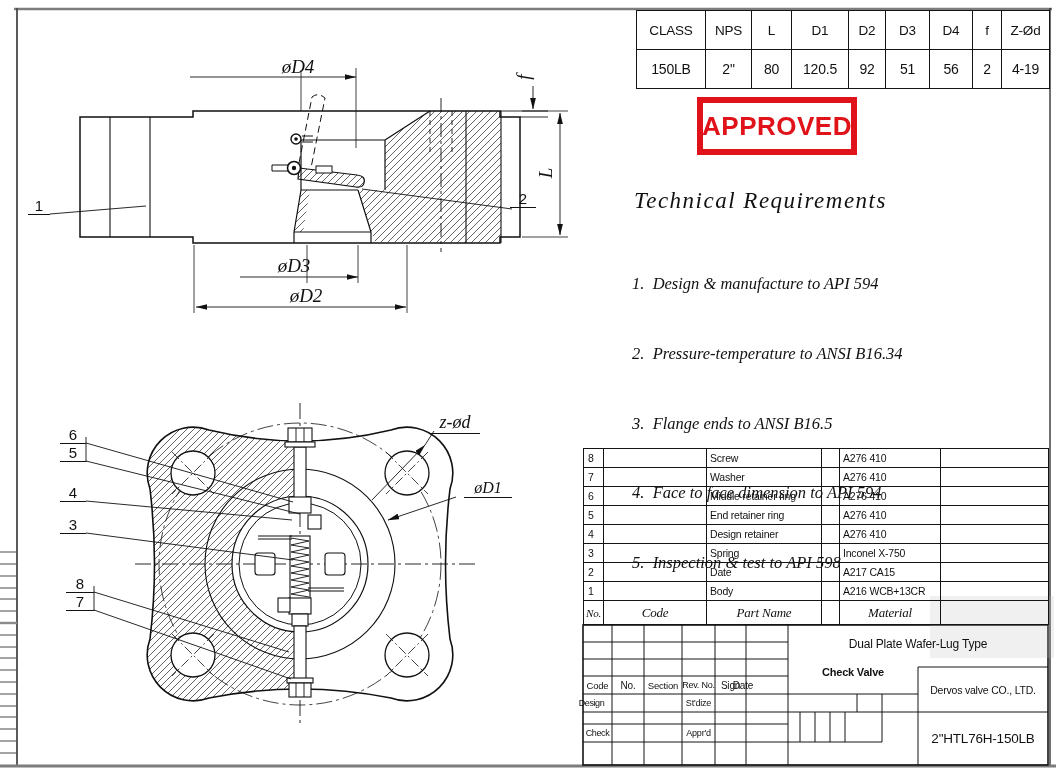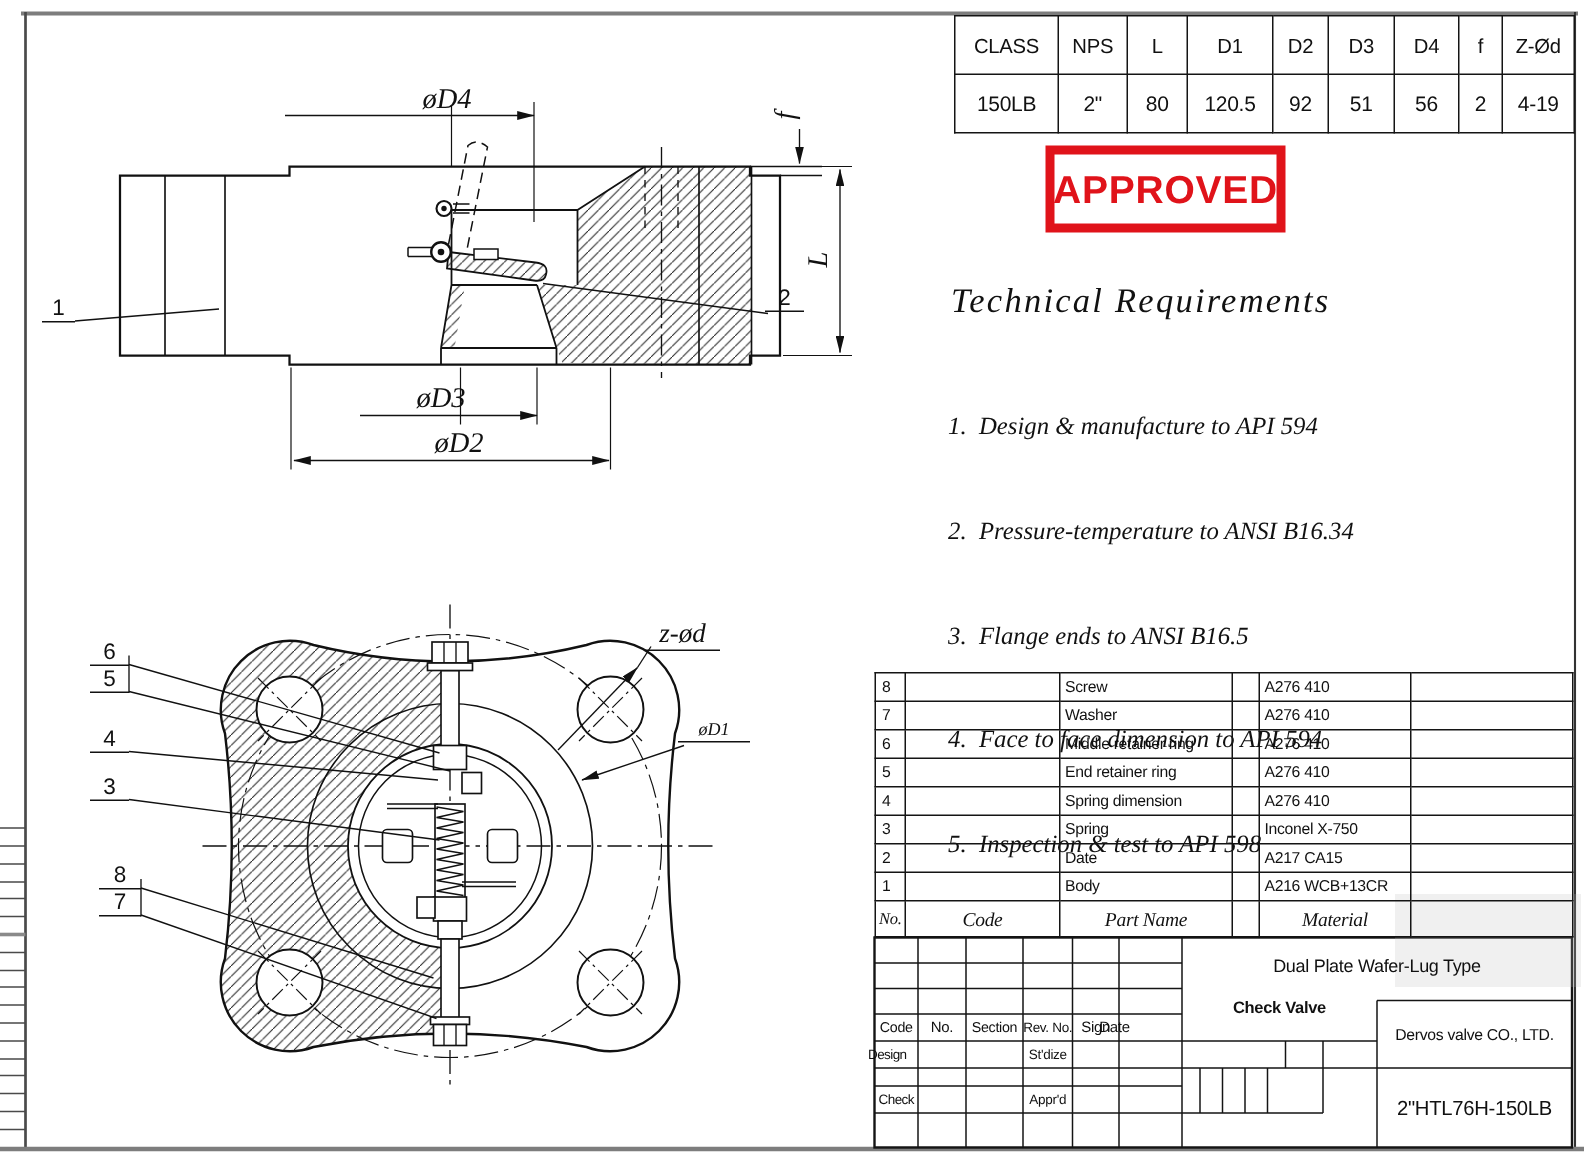--- a/index.html
+++ b/index.html
@@ -252,21 +252,21 @@
   <div class="callout" style="left:28px;top:197px;width:22px;">1</div>
   <div class="callout" style="left:510px;top:190px;width:26px;">2</div>
 
   <div class="callout" style="left:60px;top:426px;width:26px;">6</div>
   <div class="callout" style="left:60px;top:444px;width:26px;">5</div>
   <div class="callout" style="left:60px;top:484px;width:26px;">4</div>
   <div class="callout" style="left:60px;top:516px;width:26px;">3</div>
   <div class="callout" style="left:66px;top:575px;width:28px;">8</div>
   <div class="callout" style="left:66px;top:593px;width:28px;">7</div>
   <div class="dim" style="left:430px;top:412px;width:50px;font-size:18px;border-bottom:1.2px solid #111;">z-ød</div>
-  <div class="dim" style="left:452px;top:479px;width:48px;font-size:12px;border-bottom:1.2px solid #111;">øD1</div>
+  <div class="dim" style="left:464px;top:479px;width:48px;font-size:16px;border-bottom:1.2px solid #111;">øD1</div>
 
   <table class="bom">
     <colgroup>
         <col style="width:20px">
         <col style="width:103px">
         <col style="width:115px">
         <col style="width:18px">
         <col style="width:101px">
         <col style="width:108px">
       </colgroup>
@@ -299,21 +299,21 @@
           <td class="num">5</td>
           <td></td>
           <td>End retainer ring</td>
           <td></td>
           <td>A276 410</td>
           <td></td>
         </tr>
     <tr>
           <td class="num">4</td>
           <td></td>
-          <td>Spring dimension</td>
+          <td>Design retainer</td>
           <td></td>
           <td>A276 410</td>
           <td></td>
         </tr>
     <tr>
           <td class="num">3</td>
           <td></td>
           <td>Spring</td>
           <td></td>
           <td>Inconel X-750</td>

